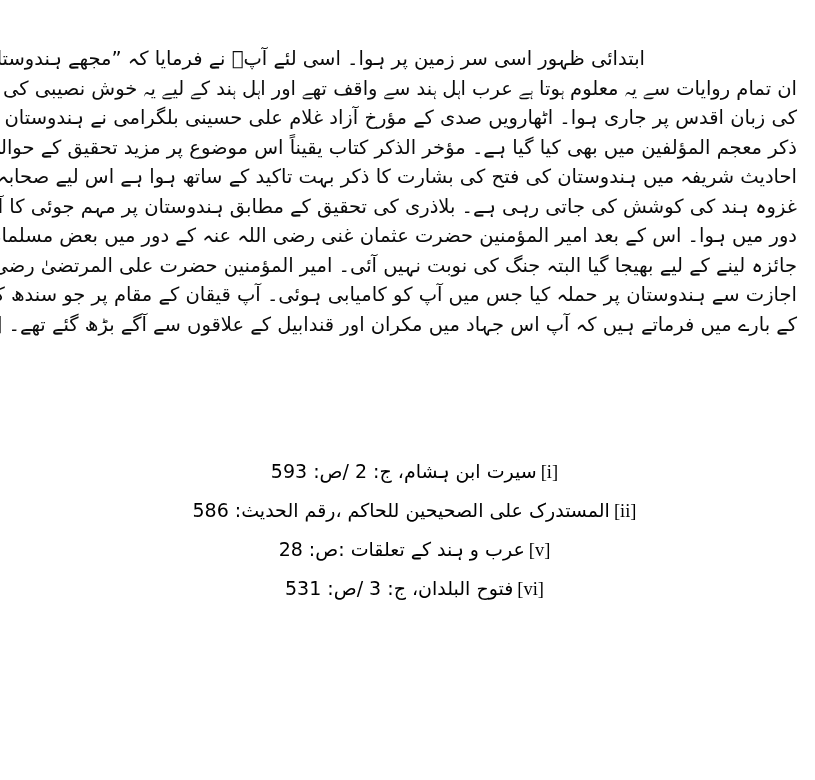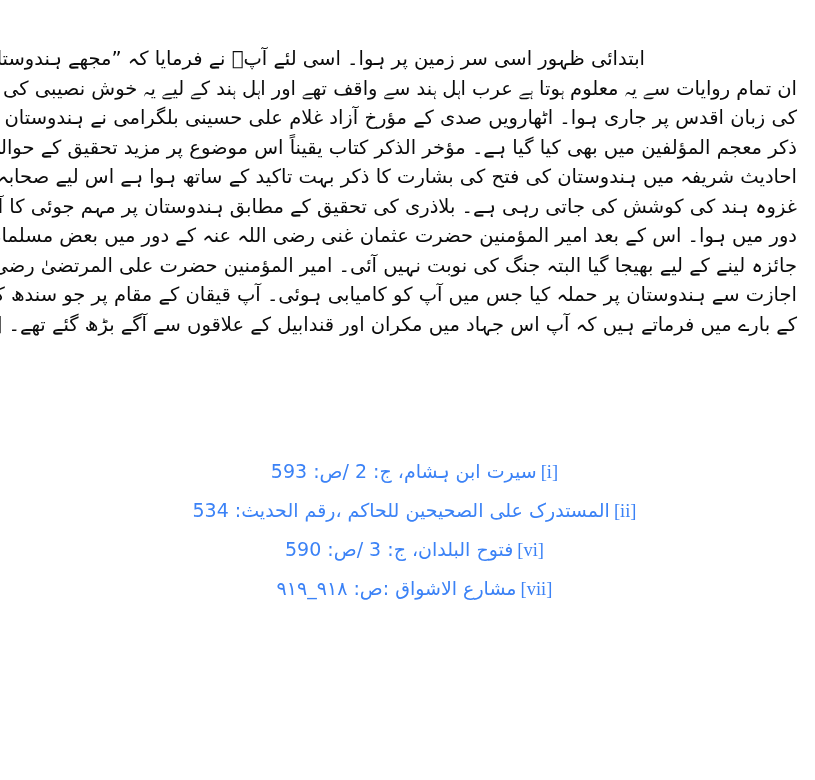--- a/index.html
+++ b/index.html
@@ -66,21 +66,21 @@
   }
 
   .ref-line {
     direction: rtl;
     unicode-bidi: isolate;
     text-align: center;
     font-family: "DejaVu Sans", "Liberation Sans", sans-serif;
     font-size: 19px;
     line-height: 38px;
     white-space: nowrap;
-    color: #3b82f6;
+    color: #000000;
     padding-left: 14px;
   }
 
   .ref-num {
     direction: ltr;
     unicode-bidi: embed;
     font-family: "Liberation Serif", "DejaVu Serif", serif;
     font-size: 18.5px;
     padding-left: 2px;
   }
@@ -105,29 +105,29 @@
     <div class="body-line">کے بارے میں فرماتے ہیں کہ آپ اس جہاد میں مکران اور قندابیل کے علاقوں سے آگے بڑھ گئے تھے۔ [vii]</div>
   </div>
 
   <div class="refs">
 
     <div class="ref-line">
       <span class="ref-num">[i]</span><span class="ref-text">سیرت ابن ہشام، ج: 2 /ص: 593</span>
     </div>
 
     <div class="ref-line">
-      <span class="ref-num">[ii]</span><span class="ref-text">المستدرک علی الصحیحین للحاکم ،رقم الحدیث: 534</span>
+      <span class="ref-num">[ii]</span><span class="ref-text">المستدرک علی الصحیحین للحاکم ،رقم الحدیث: 586</span>
     </div>
 
 
 
-
     <div class="ref-line">
-      <span class="ref-num">[vi]</span><span class="ref-text">فتوح البلدان، ج: 3 /ص: 590</span>
+      <span class="ref-num">[v]</span><span class="ref-text">عرب و ہند کے تعلقات :ص: 28</span>
     </div>
 
     <div class="ref-line">
-      <span class="ref-num">[vii]</span><span class="ref-text">مشارع الاشواق :ص: ۹۱۸_۹۱۹</span>
+      <span class="ref-num">[vi]</span><span class="ref-text">فتوح البلدان، ج: 3 /ص: 531</span>
     </div>
+
 
   </div>
 
 </div>
 
 </body></html>

